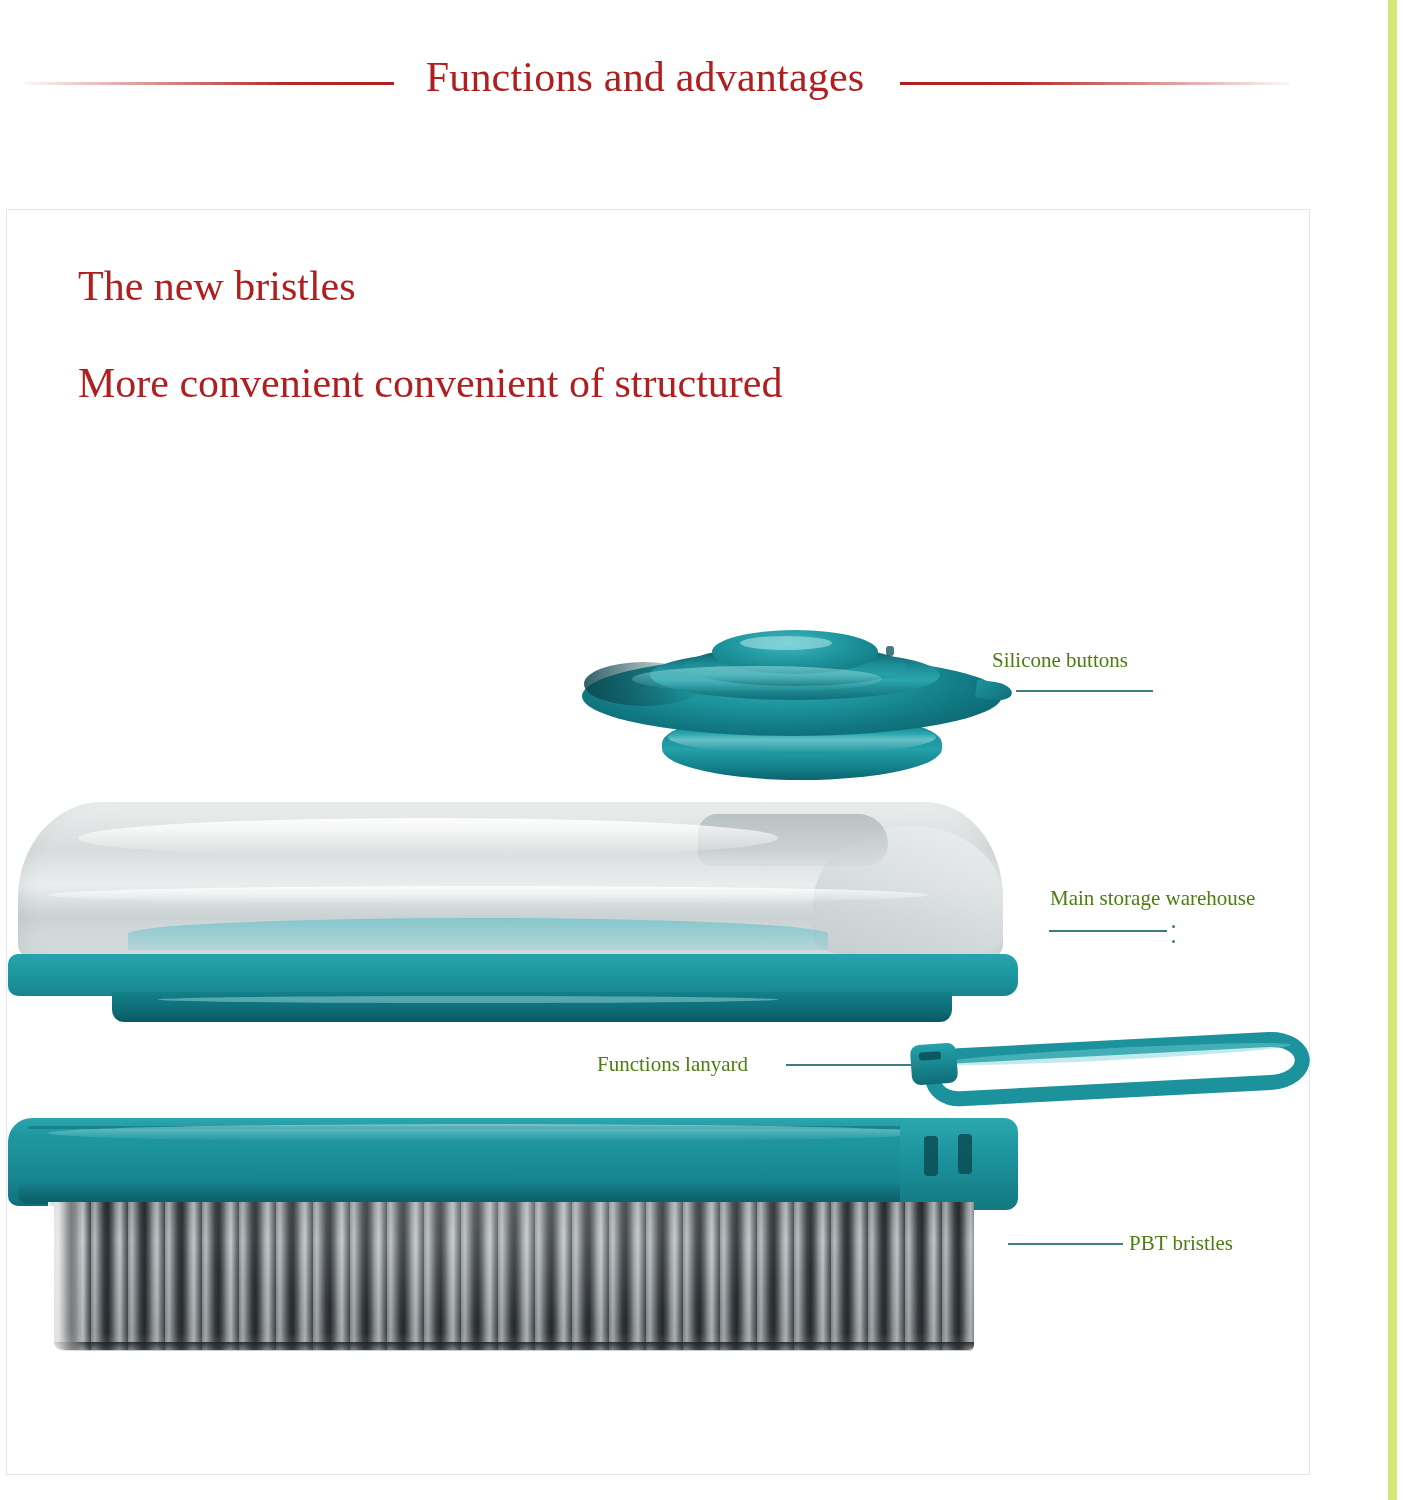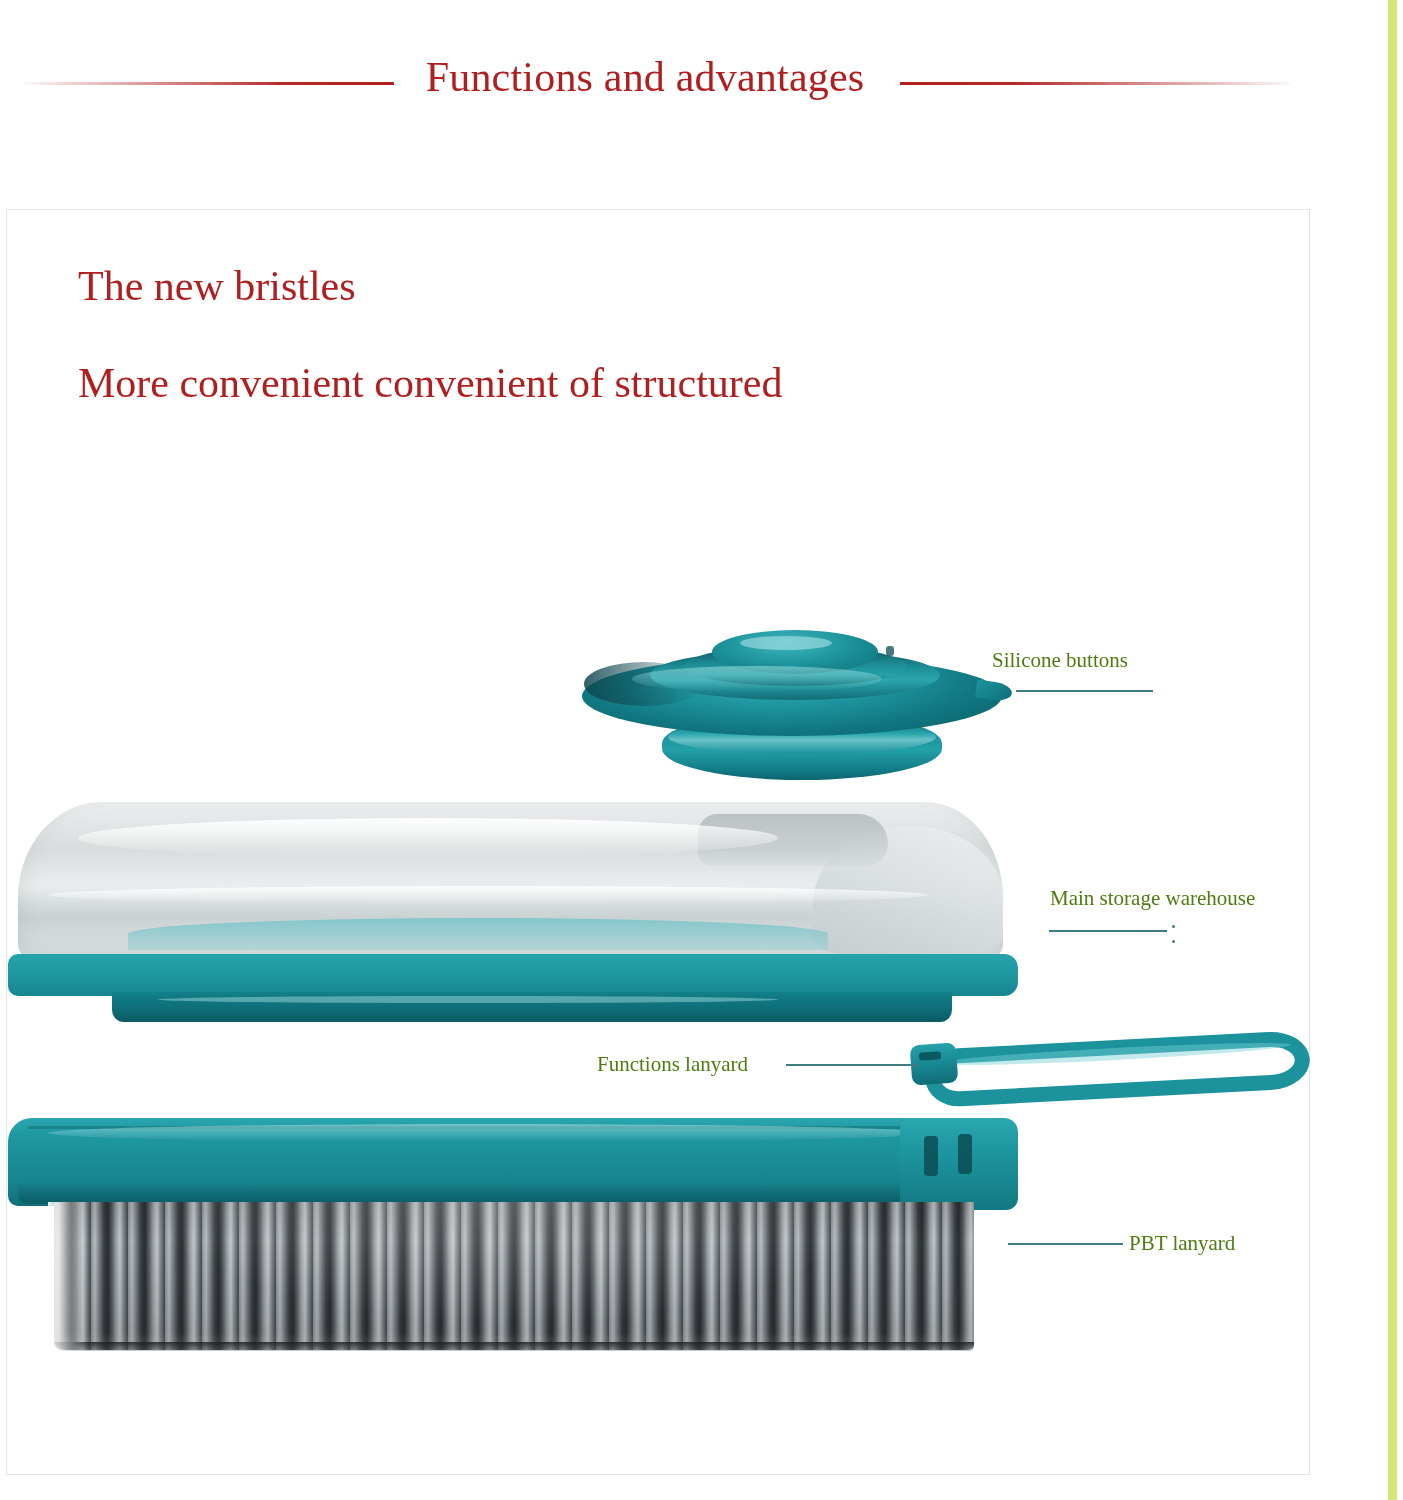--- a/index.html
+++ b/index.html
@@ -565,14 +565,14 @@
 <div id="leader-silicone-buttons" class="leader"></div>
 
 <div id="label-main-storage" class="callout-label">Main storage warehouse</div>
 <div id="leader-main-storage" class="leader"></div>
 <div id="dot-main-storage-a" class="leader-dot"></div>
 <div id="dot-main-storage-b" class="leader-dot"></div>
 
 <div id="label-silicone-lanyard" class="callout-label">Functions lanyard</div>
 <div id="leader-silicone-lanyard" class="leader"></div>
 
-<div id="label-pbt-bristles" class="callout-label">PBT lanyard</div>
+<div id="label-pbt-bristles" class="callout-label">PBT bristles</div>
 <div id="leader-pbt-bristles" class="leader"></div>
 
 </body></html>

